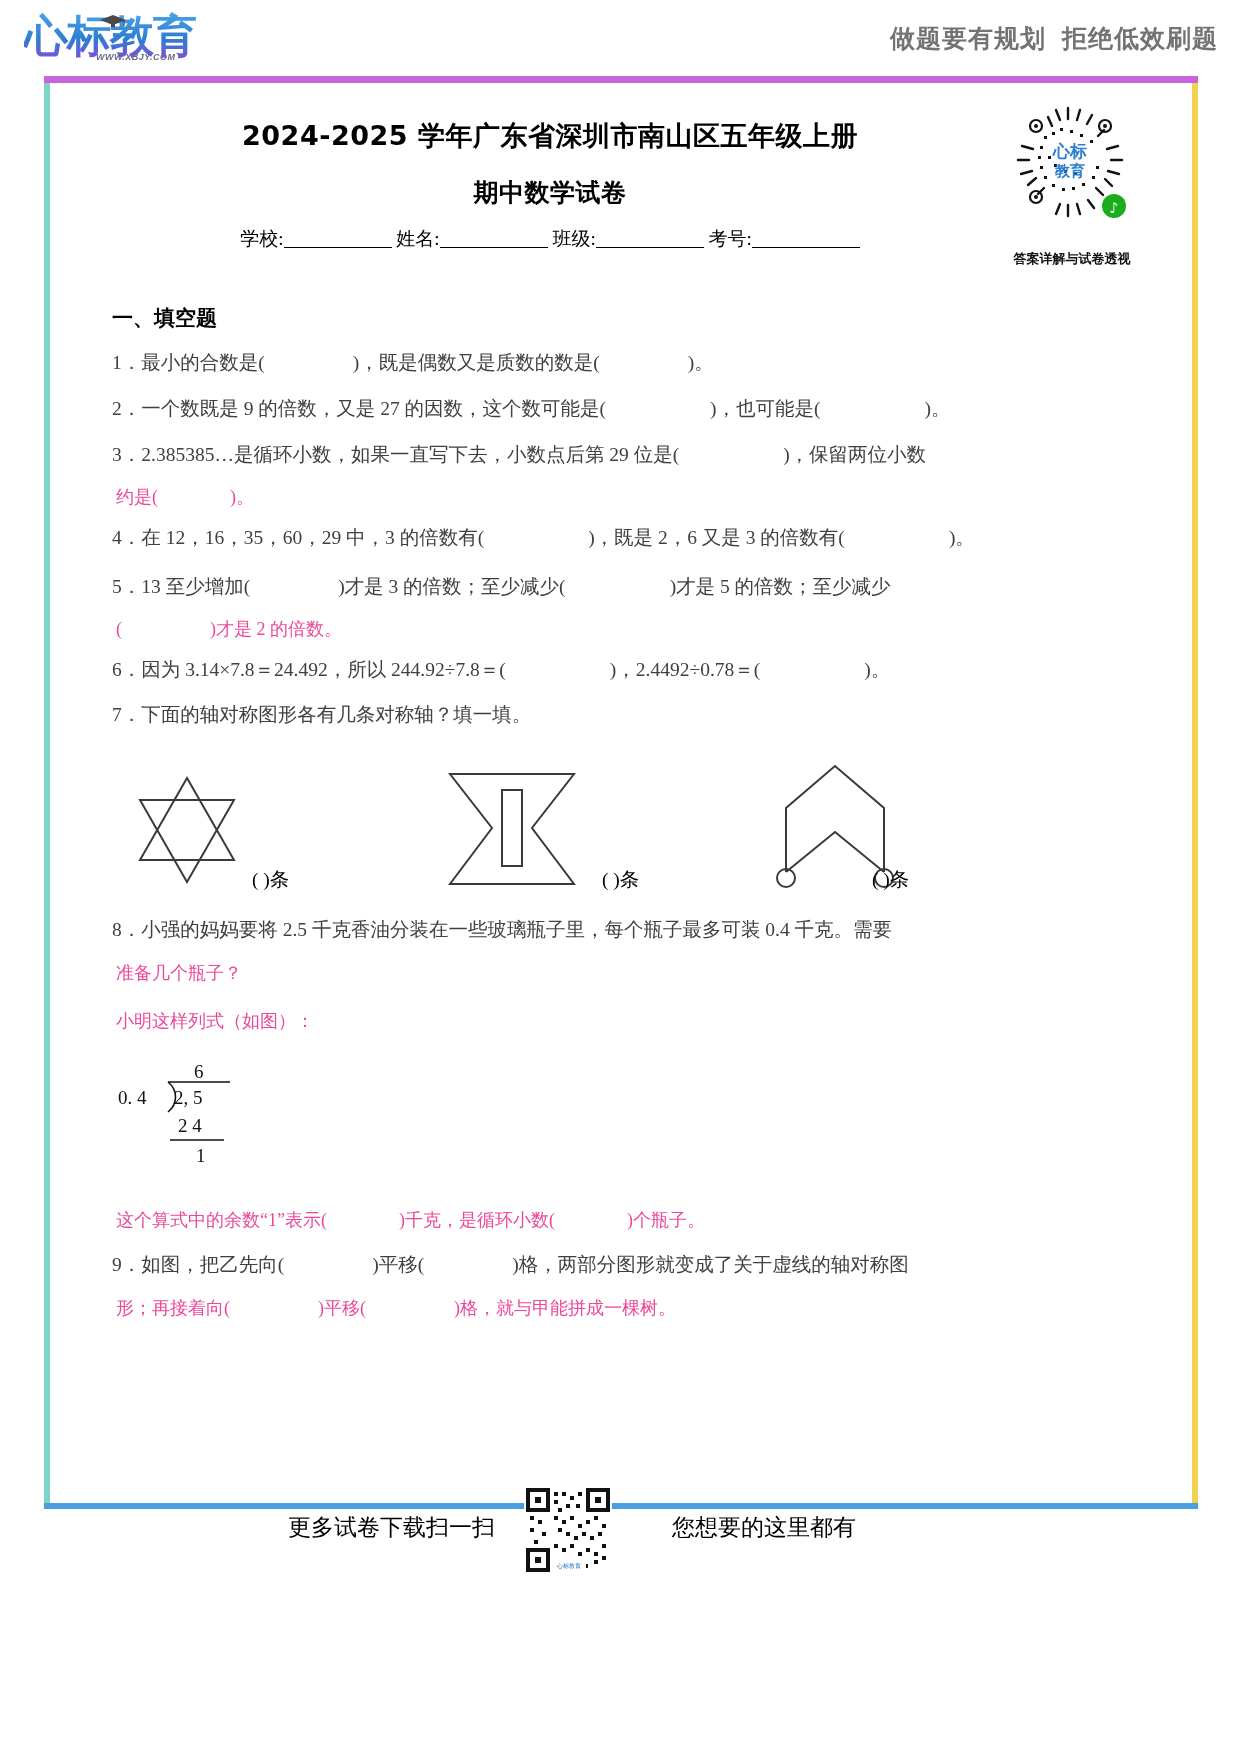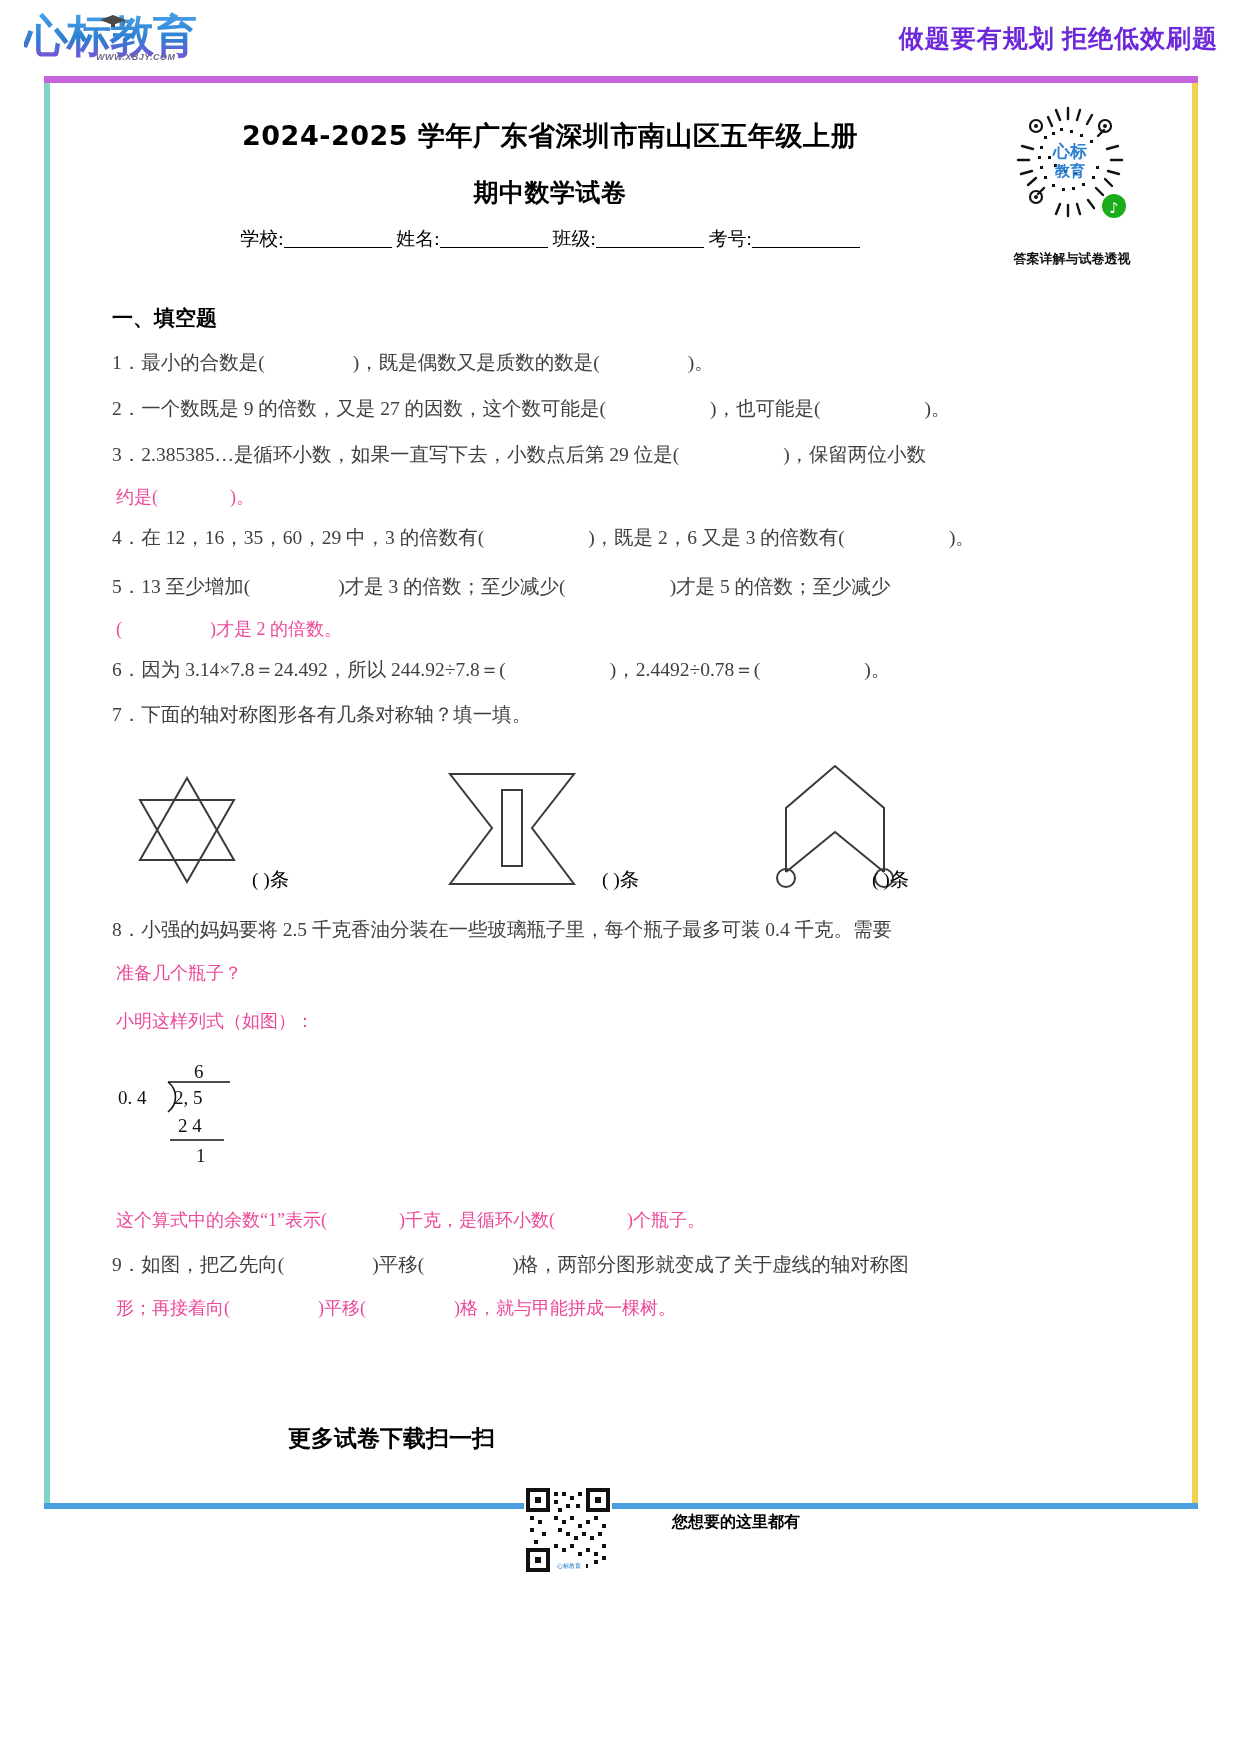--- a/index.html
+++ b/index.html
@@ -35,22 +35,22 @@
   }
   .logo-url {
     position:absolute; left:72px; top:40px;
     font-family:"Liberation Sans", sans-serif;
     font-size:9px; font-weight:bold; color:#6a6a8a;
     letter-spacing:0.5px;
     font-style:italic;
   }
   .slogan {
     position:absolute; right:22px; top:22px;
-    font-family:Liberation Serif, serif;
-    font-size:25px; font-weight:bold; color:#6d28d9;
+    font-family:Liberation Mono, monospace;
+    font-size:25px; font-weight:bold; color:#737373;
     letter-spacing:1px;
     white-space:nowrap;
   }
 
   
   .frame-top {
     position:absolute; left:44px; top:76px; width:1154px; height:7px;
     background:#c663dd;
   }
   .frame-left {
@@ -127,29 +127,29 @@
   .fig-row { position:absolute; left:112px; top:760px; width:920px; height:150px; }
   .fig-blank {
     position:absolute; font-size:19.5px; color:#000; white-space:nowrap;
   }
 
   
   .division { position:absolute; left:112px; top:1060px; width:300px; height:120px; }
 
   
   .footer-left {
-    position:absolute; left:288px; top:1423px;
-    font-family:"DejaVu Sans", sans-serif;
-    font-size:23px; font-weight:bold; color:#000;
+    position:absolute; left:288px; top:1512px;
+    font-family:"DejaVu Sans", sans-serif;
+    font-size:23px; font-weight:normal; color:#000;
     white-space:nowrap;
   }
   .footer-right {
     position:absolute; left:672px; top:1512px;
     font-family:"DejaVu Sans", sans-serif;
-    font-size:16px; font-weight:bold; color:#000;
+    font-size:23px; font-weight:normal; color:#000;
     white-space:nowrap;
   }
   .footer-qr {
     position:absolute; left:524px; top:1486px; width:88px; height:88px;
   }
 </style>
 </head>
 <body>
 
 <div class="topbar">

